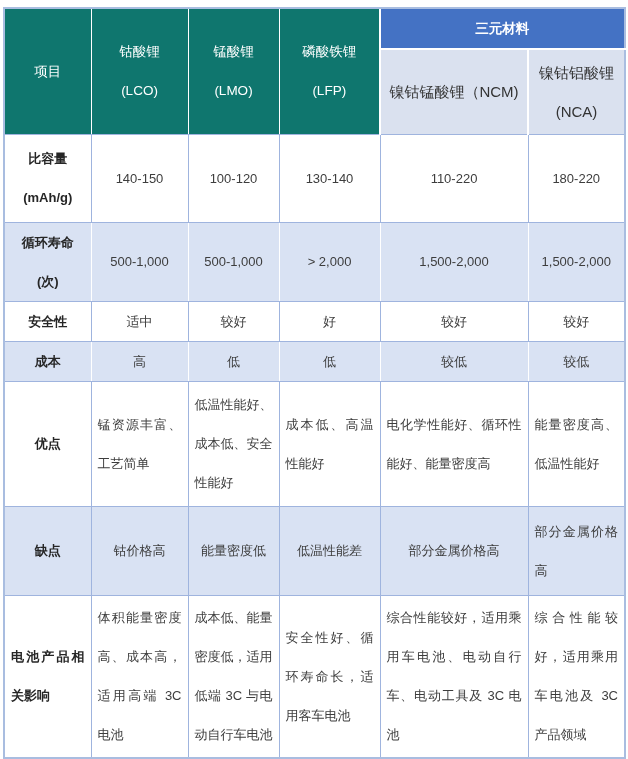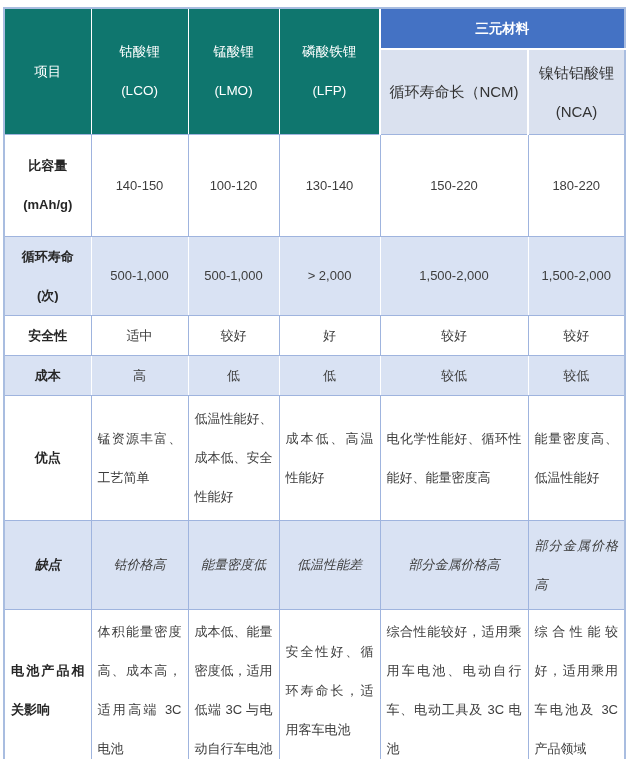--- a/index.html
+++ b/index.html
@@ -61,21 +61,21 @@
     border-right: 1px solid #ffffff;
     border-top: 2px solid #ffffff;
     border-bottom-color: #9fb4de;
   }
   
   td.rowlabel {
     font-weight: bold;
     color: #262626;
   }
   
-  tr.tint td { background: #d9e2f3; font-style: italic; }
+  tr.tint td { background: #d9e2f3; }
   tr.tint-w td {
     background: #d9e2f3;
     border-left-color: #ffffff;
     border-right-color: #ffffff;
     border-top-color: #9fb4de;
     border-bottom-color: #9fb4de;
   }
   tr.tint-w td:first-child { border-left-color: #9fb4de; }
   tr.tint-w td:last-child { border-right-color: #9fb4de; }
   
@@ -104,32 +104,32 @@
       <td class="hdr-dark" rowspan="2">钴酸锂
 (LCO)</td>
       <td class="hdr-dark" rowspan="2">锰酸锂
 (LMO)</td>
       <td class="hdr-dark" rowspan="2">磷酸铁锂
 (LFP)</td>
       <td class="hdr-group" colspan="2">三元材料</td>
     </tr>
 
     <tr style="height:85px">
-      <td class="hdr-light">循环寿命长（NCM)</td>
+      <td class="hdr-light">镍钴锰酸锂（NCM)</td>
       <td class="hdr-light">镍钴铝酸锂
 (NCA)</td>
     </tr>
 
-    <tr style="height:102px">
+    <tr style="height:88px">
       <td class="rowlabel">比容量
 (mAh/g)</td>
       <td>140-150</td>
       <td>100-120</td>
       <td>130-140</td>
-      <td>150-220</td>
+      <td>110-220</td>
       <td>180-220</td>
     </tr>
 
     <tr style="height:76px" class="tint-w">
       <td class="rowlabel">循环寿命
 (次)</td>
       <td>500-1,000</td>
       <td>500-1,000</td>
       <td>&gt; 2,000</td>
       <td>1,500-2,000</td>

